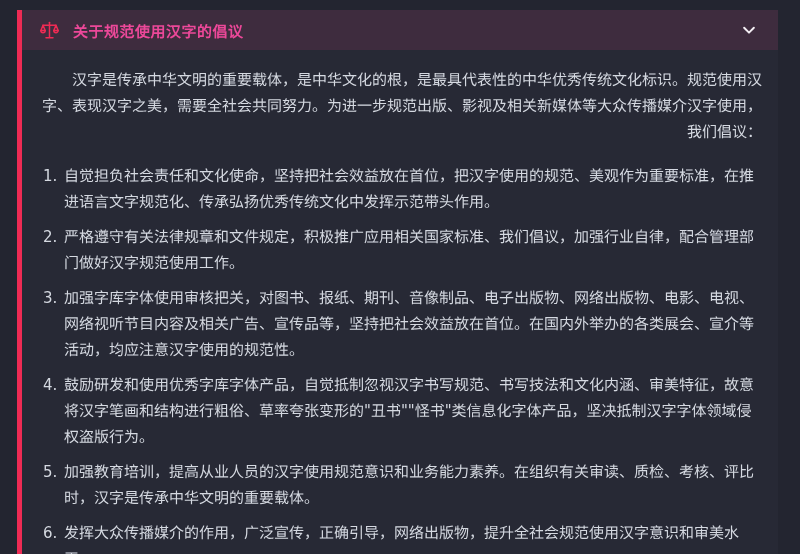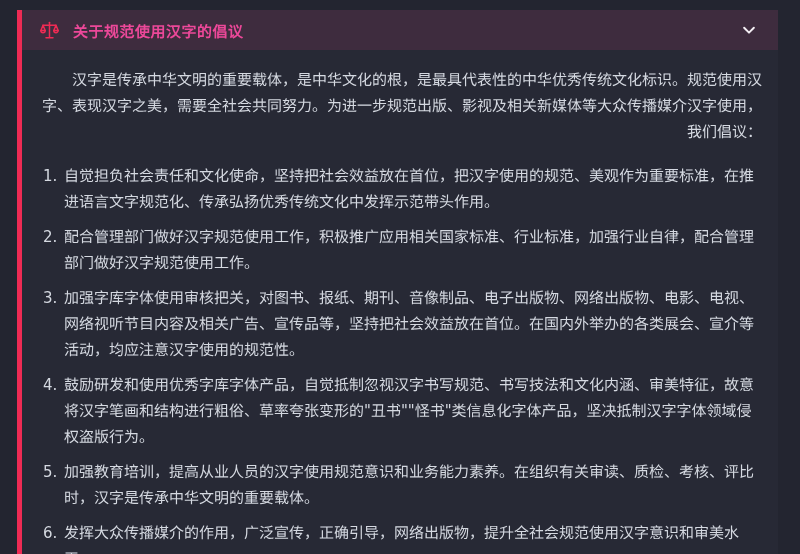--- a/index.html
+++ b/index.html
@@ -90,21 +90,21 @@
         <path d="M5.5 9 L12 15.5 L18.5 9"></path>
       </svg>
     </button>
   </div>
 
   <div class="panel-body">
     <p class="para">汉字是传承中华文明的重要载体，是中华文化的根，是最具代表性的中华优秀传统文化标识。规范使用汉字、表现汉字之美，需要全社会共同努力。为进一步规范出版、影视及相关新媒体等大众传播媒介汉字使用，我们倡议：</p>
 
     <ol class="proposal-list">
       <li>自觉担负社会责任和文化使命，坚持把社会效益放在首位，把汉字使用的规范、美观作为重要标准，在推进语言文字规范化、传承弘扬优秀传统文化中发挥示范带头作用。</li>
-      <li>配合管理部门做好汉字规范使用工作，积极推广应用相关国家标准、行业标准，加强行业自律，配合管理部门做好汉字规范使用工作。</li>
+      <li>严格遵守有关法律规章和文件规定，积极推广应用相关国家标准、我们倡议，加强行业自律，配合管理部门做好汉字规范使用工作。</li>
       <li>加强字库字体使用审核把关，对图书、报纸、期刊、音像制品、电子出版物、网络出版物、电影、电视、网络视听节目内容及相关广告、宣传品等，坚持把社会效益放在首位。在国内外举办的各类展会、宣介等活动，均应注意汉字使用的规范性。</li>
       <li>鼓励研发和使用优秀字库字体产品，自觉抵制忽视汉字书写规范、书写技法和文化内涵、审美特征，故意将汉字笔画和结构进行粗俗、草率夸张变形的"丑书""怪书"类信息化字体产品，坚决抵制汉字字体领域侵权盗版行为。</li>
       <li>加强教育培训，提高从业人员的汉字使用规范意识和业务能力素养。在组织有关审读、质检、考核、评比时，汉字是传承中华文明的重要载体。</li>
       <li>发挥大众传播媒介的作用，广泛宣传，正确引导，网络出版物，提升全社会规范使用汉字意识和审美水平。</li>
     </ol>
 
   </div>
 
 </div>
 

